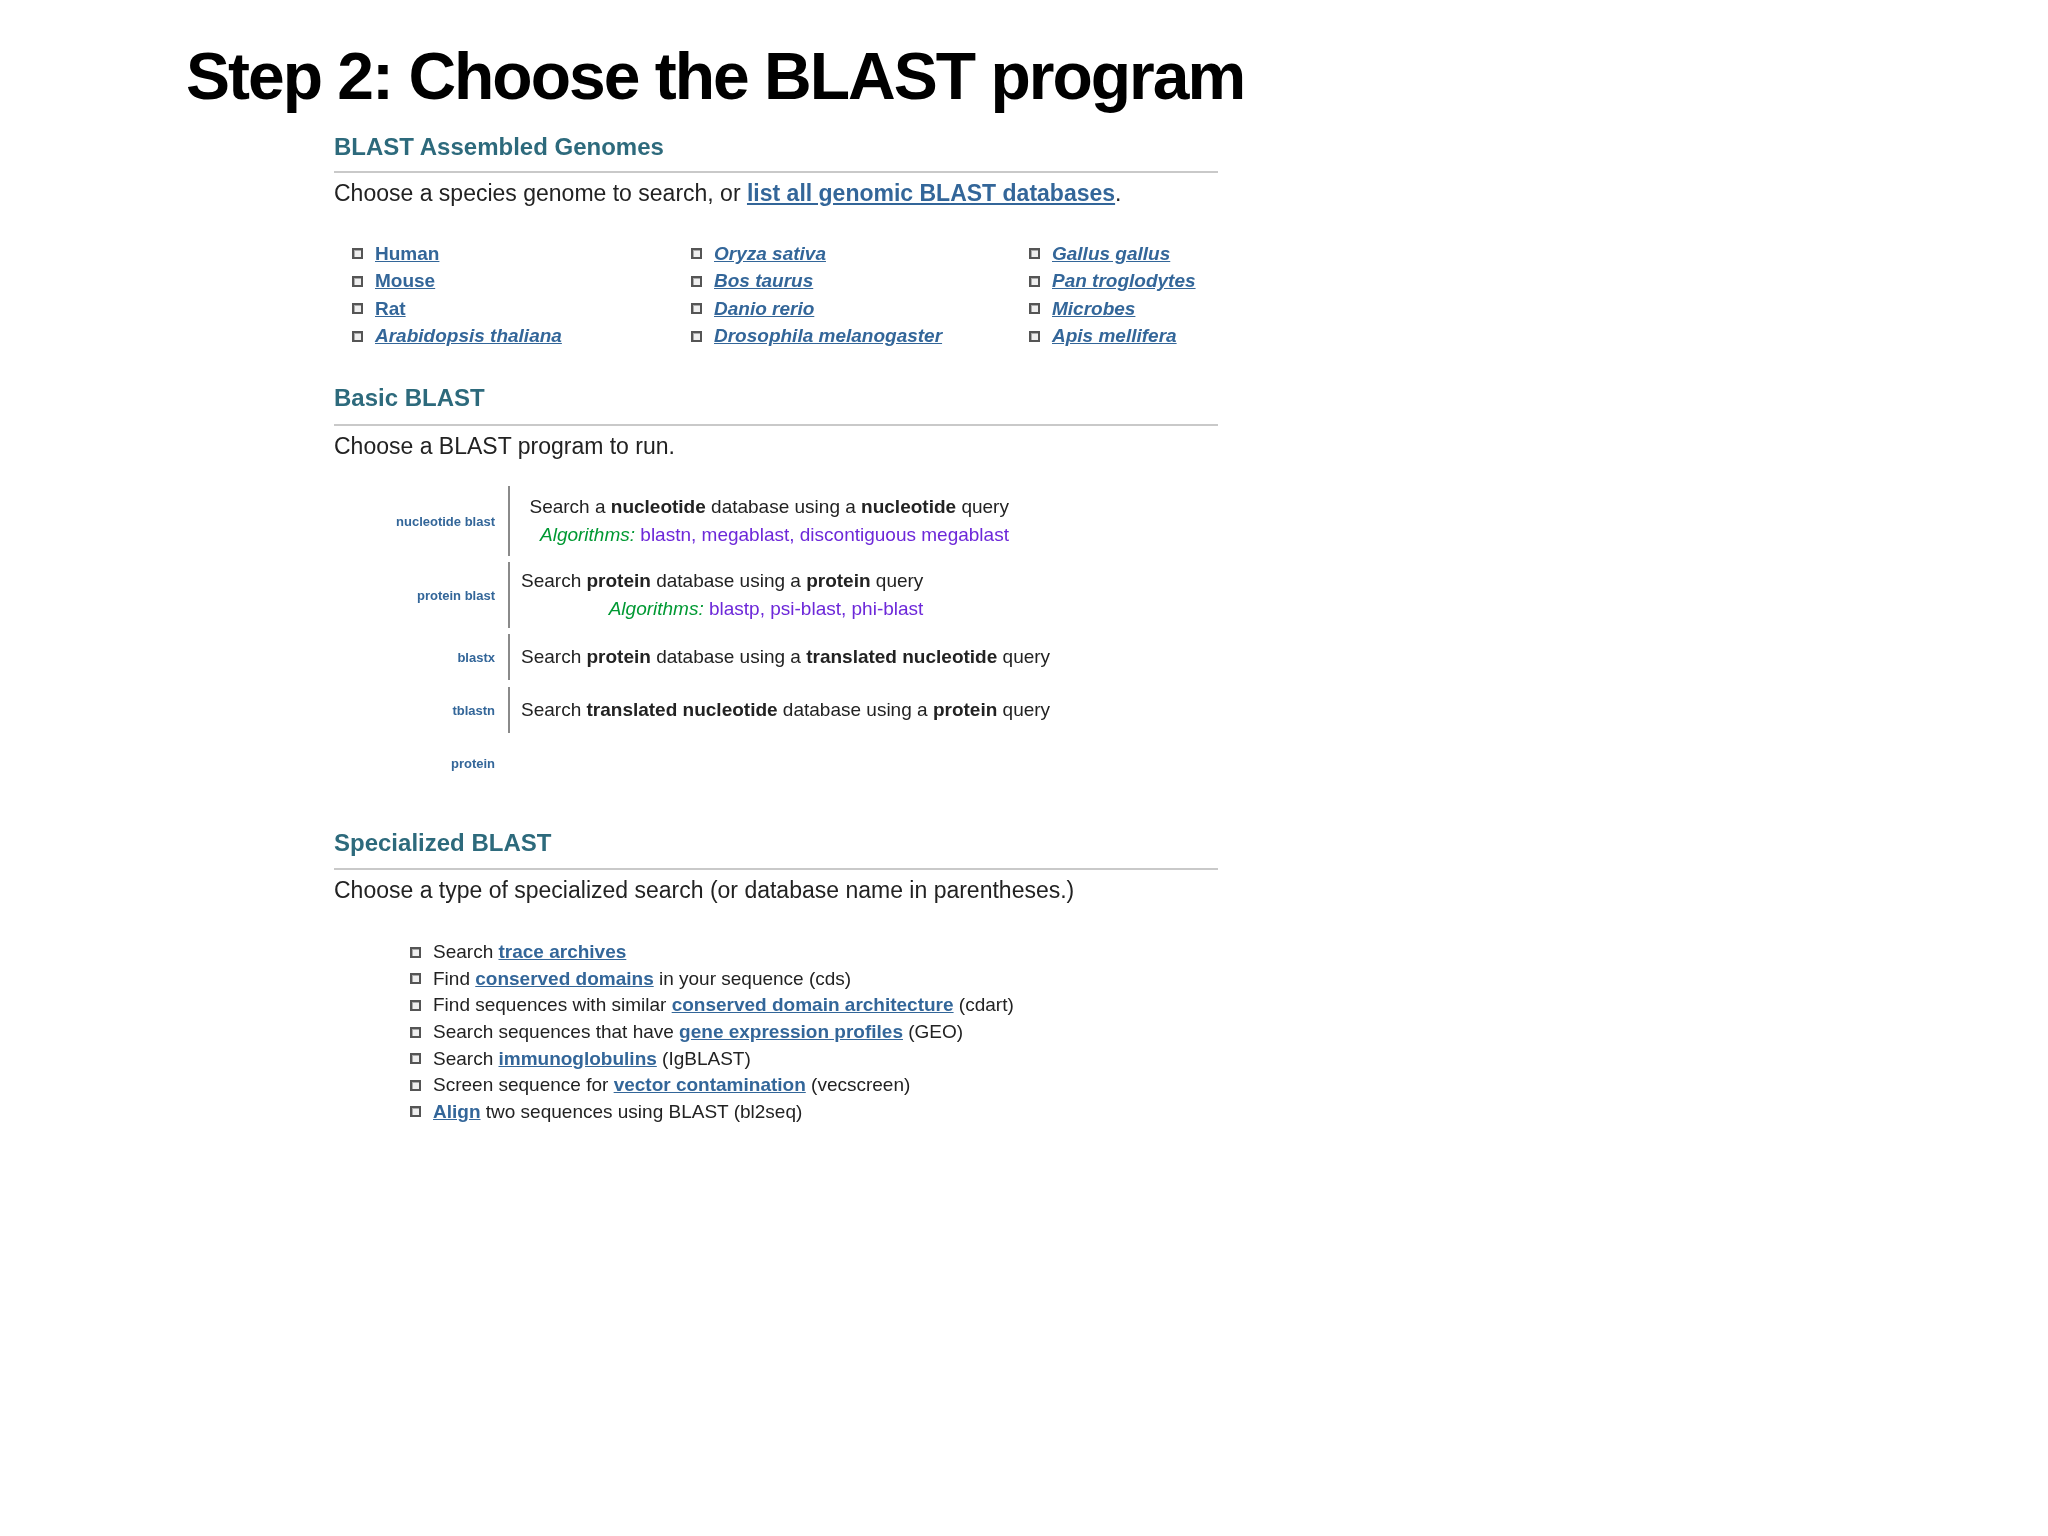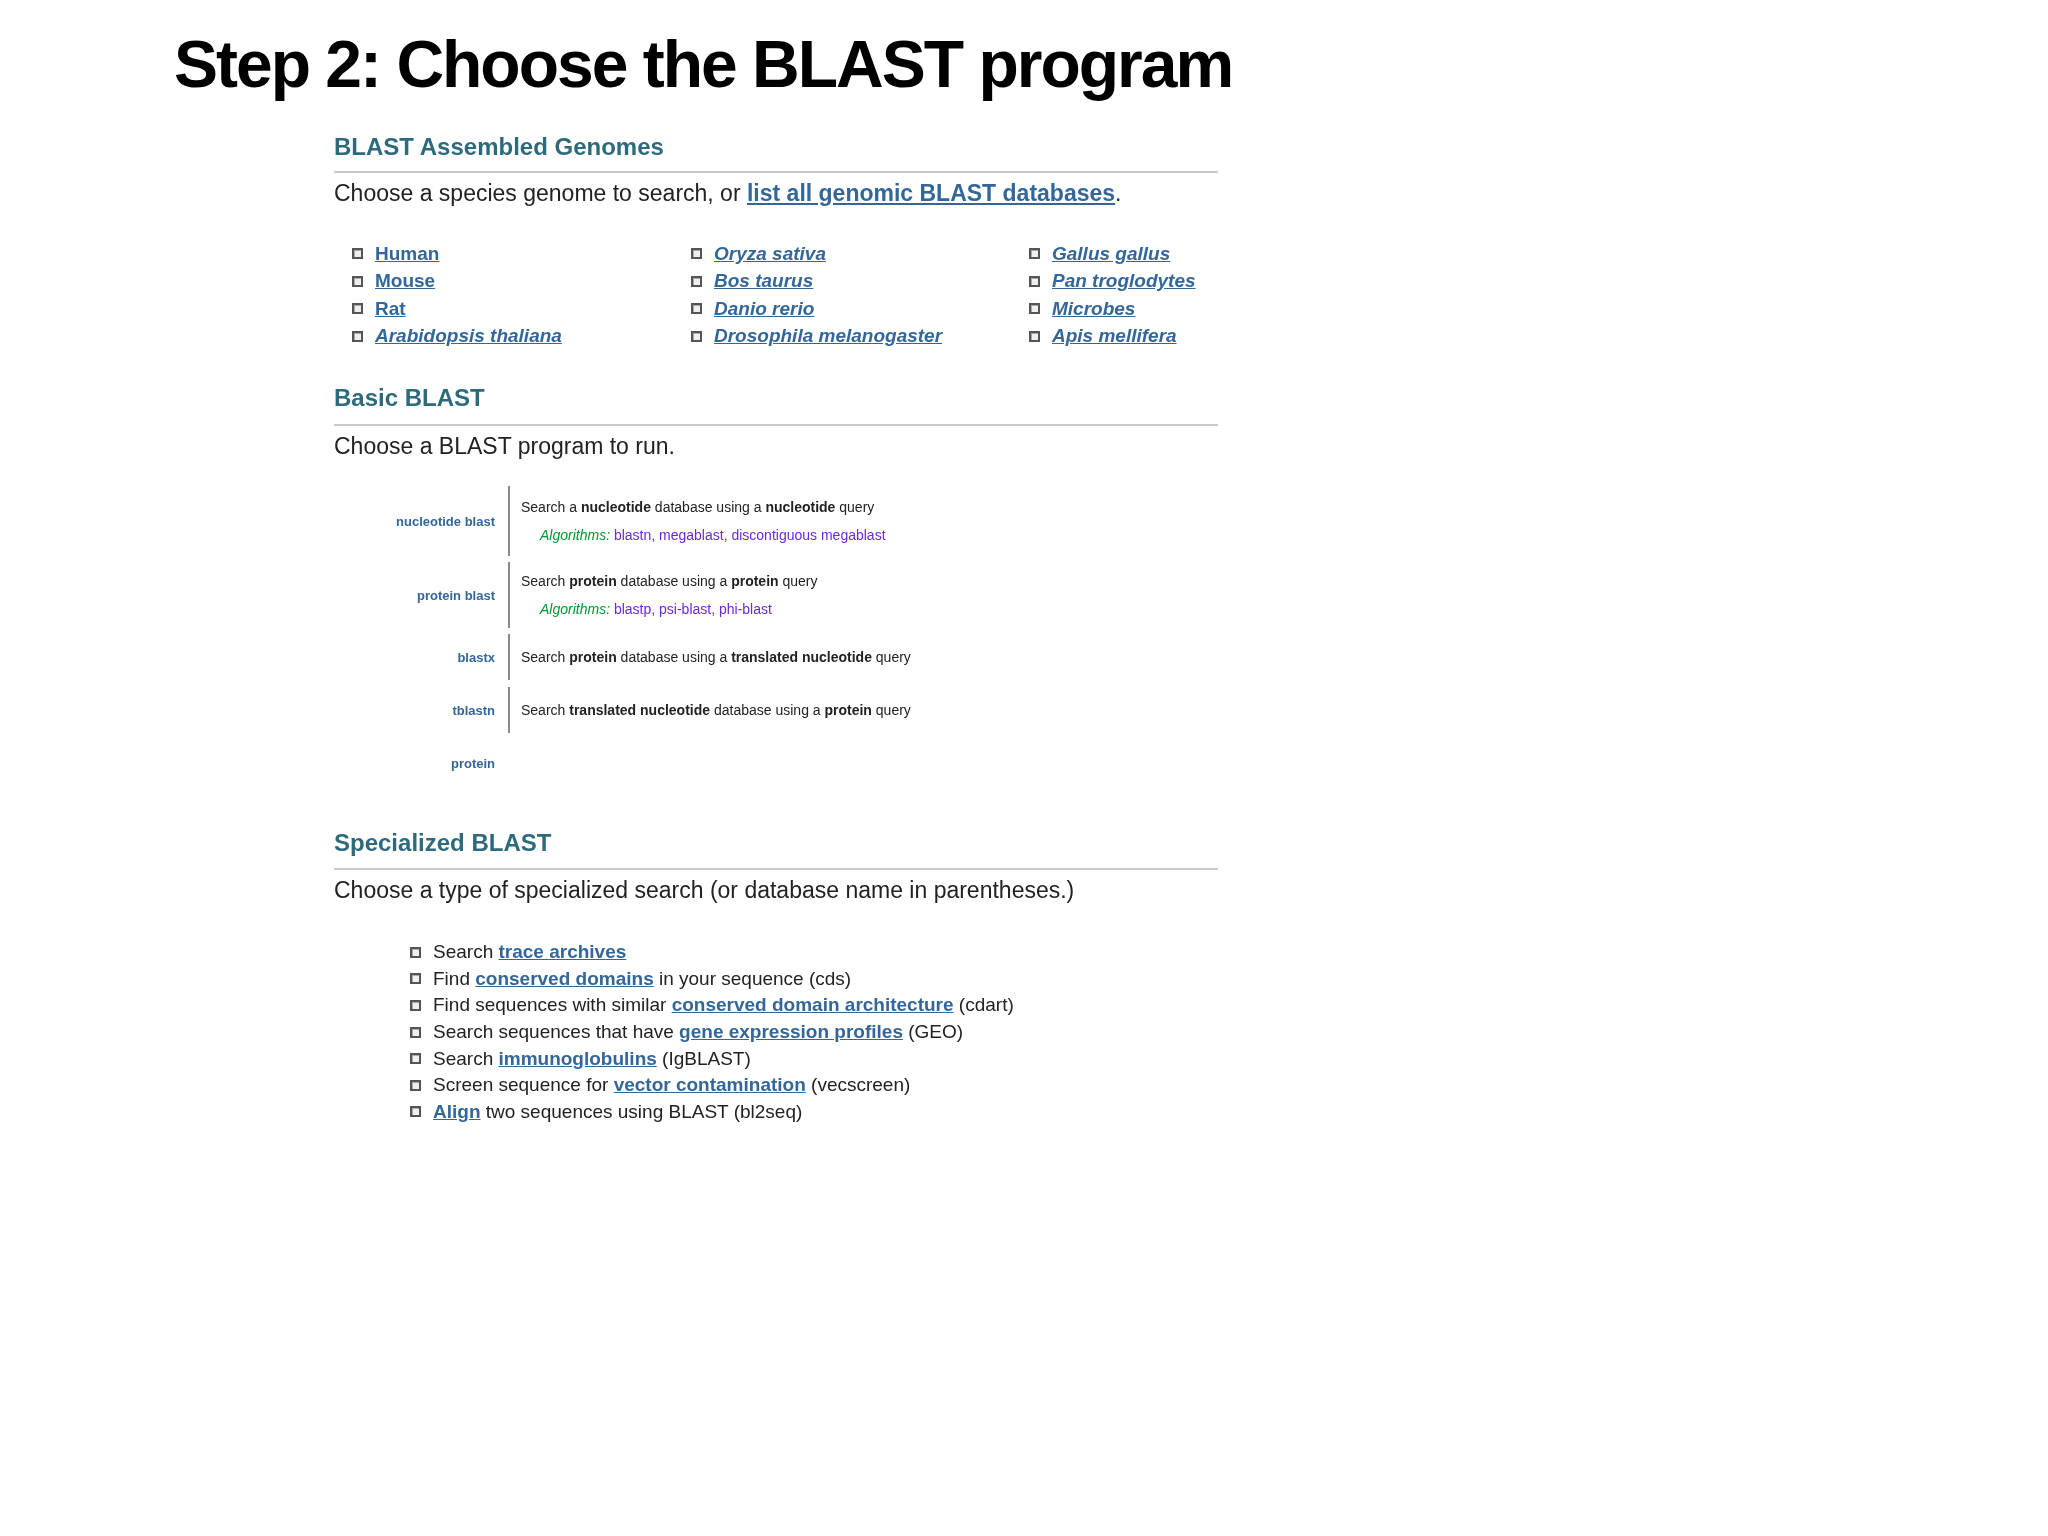--- a/index.html
+++ b/index.html
@@ -1,19 +1,19 @@
 <!DOCTYPE html>
 <html><head>
 <meta charset="utf-8">
 <style>
   html,body{margin:0;padding:0;background:#ffffff;}
   body{width:2048px;height:1536px;position:relative;overflow:hidden;
        font-family:"Liberation Sans","DejaVu Sans",sans-serif;color:#222222;}
   .page{position:absolute;inset:0;}
-  .slide-title{position:absolute;left:170px;top:22px;margin:4px;
+  .slide-title{position:absolute;left:170px;top:22px;margin:16px;
        font-size:66px;font-weight:700;letter-spacing:-2px;color:#000;white-space:nowrap;}
   .content{position:absolute;left:334px;top:0;width:884px;height:1536px;}
   .sec-head{position:absolute;left:0;margin:0;font-size:24px;font-weight:700;
        color:#2d6a7c;letter-spacing:0px;white-space:nowrap;}
   .rule{position:absolute;left:0;width:884px;height:0;border-top:2px solid #c9c9c9;}
   .intro{position:absolute;left:0;margin:0;font-size:23px;line-height:24px;white-space:nowrap;}
   
   .species-col{position:absolute;list-style:none;margin:0;padding:0;}
   .species-col li{height:27.5px;display:flex;align-items:center;white-space:nowrap;font-size:19px;}
   .bullet{display:inline-block;width:7px;height:7px;background:#efefef;
@@ -23,21 +23,21 @@
   .blast-row{display:flex;align-items:stretch;}
   .blast-row:nth-child(1){height:70px;margin-bottom:6px;}
   .blast-row:nth-child(2){height:66px;margin-bottom:6px;}
   .blast-row:nth-child(3){height:46px;margin-bottom:7px;}
   .blast-row:nth-child(4){height:46px;margin-bottom:7px;}
   .blast-row:nth-child(5){height:47px;}
   .cell-link{width:161px;display:flex;align-items:center;justify-content:flex-end;}
   .blast-link{font-size:13px;font-weight:700;color:#336699;white-space:nowrap;cursor:pointer;text-align:center;}
   .cell-desc{margin-left:13px;border-left:2px solid #8a8a8a;padding-left:11px;
        display:flex;flex-direction:column;justify-content:center;}
-  .desc{font-size:14px;line-height:28px;white-space:nowrap;}
+  .desc{font-size:19px;line-height:28px;white-space:nowrap;text-align:right;}
   .algo{padding-left:19px;}
   
   .spec-list{position:absolute;list-style:none;margin:0;padding:0;left:76px;top:939px;}
   .spec-list li{height:26.6px;display:flex;align-items:center;white-space:nowrap;font-size:19px;}
   
   .seg{white-space:pre;}
   .seg-bold{font-weight:700;}
   .seg-link{color:#336699;font-weight:700;text-decoration:underline;cursor:pointer;}
   .seg-linki{color:#336699;font-weight:700;font-style:italic;text-decoration:underline;cursor:pointer;text-align:right;}
   .seg-gi{color:#009933;font-style:italic;}

